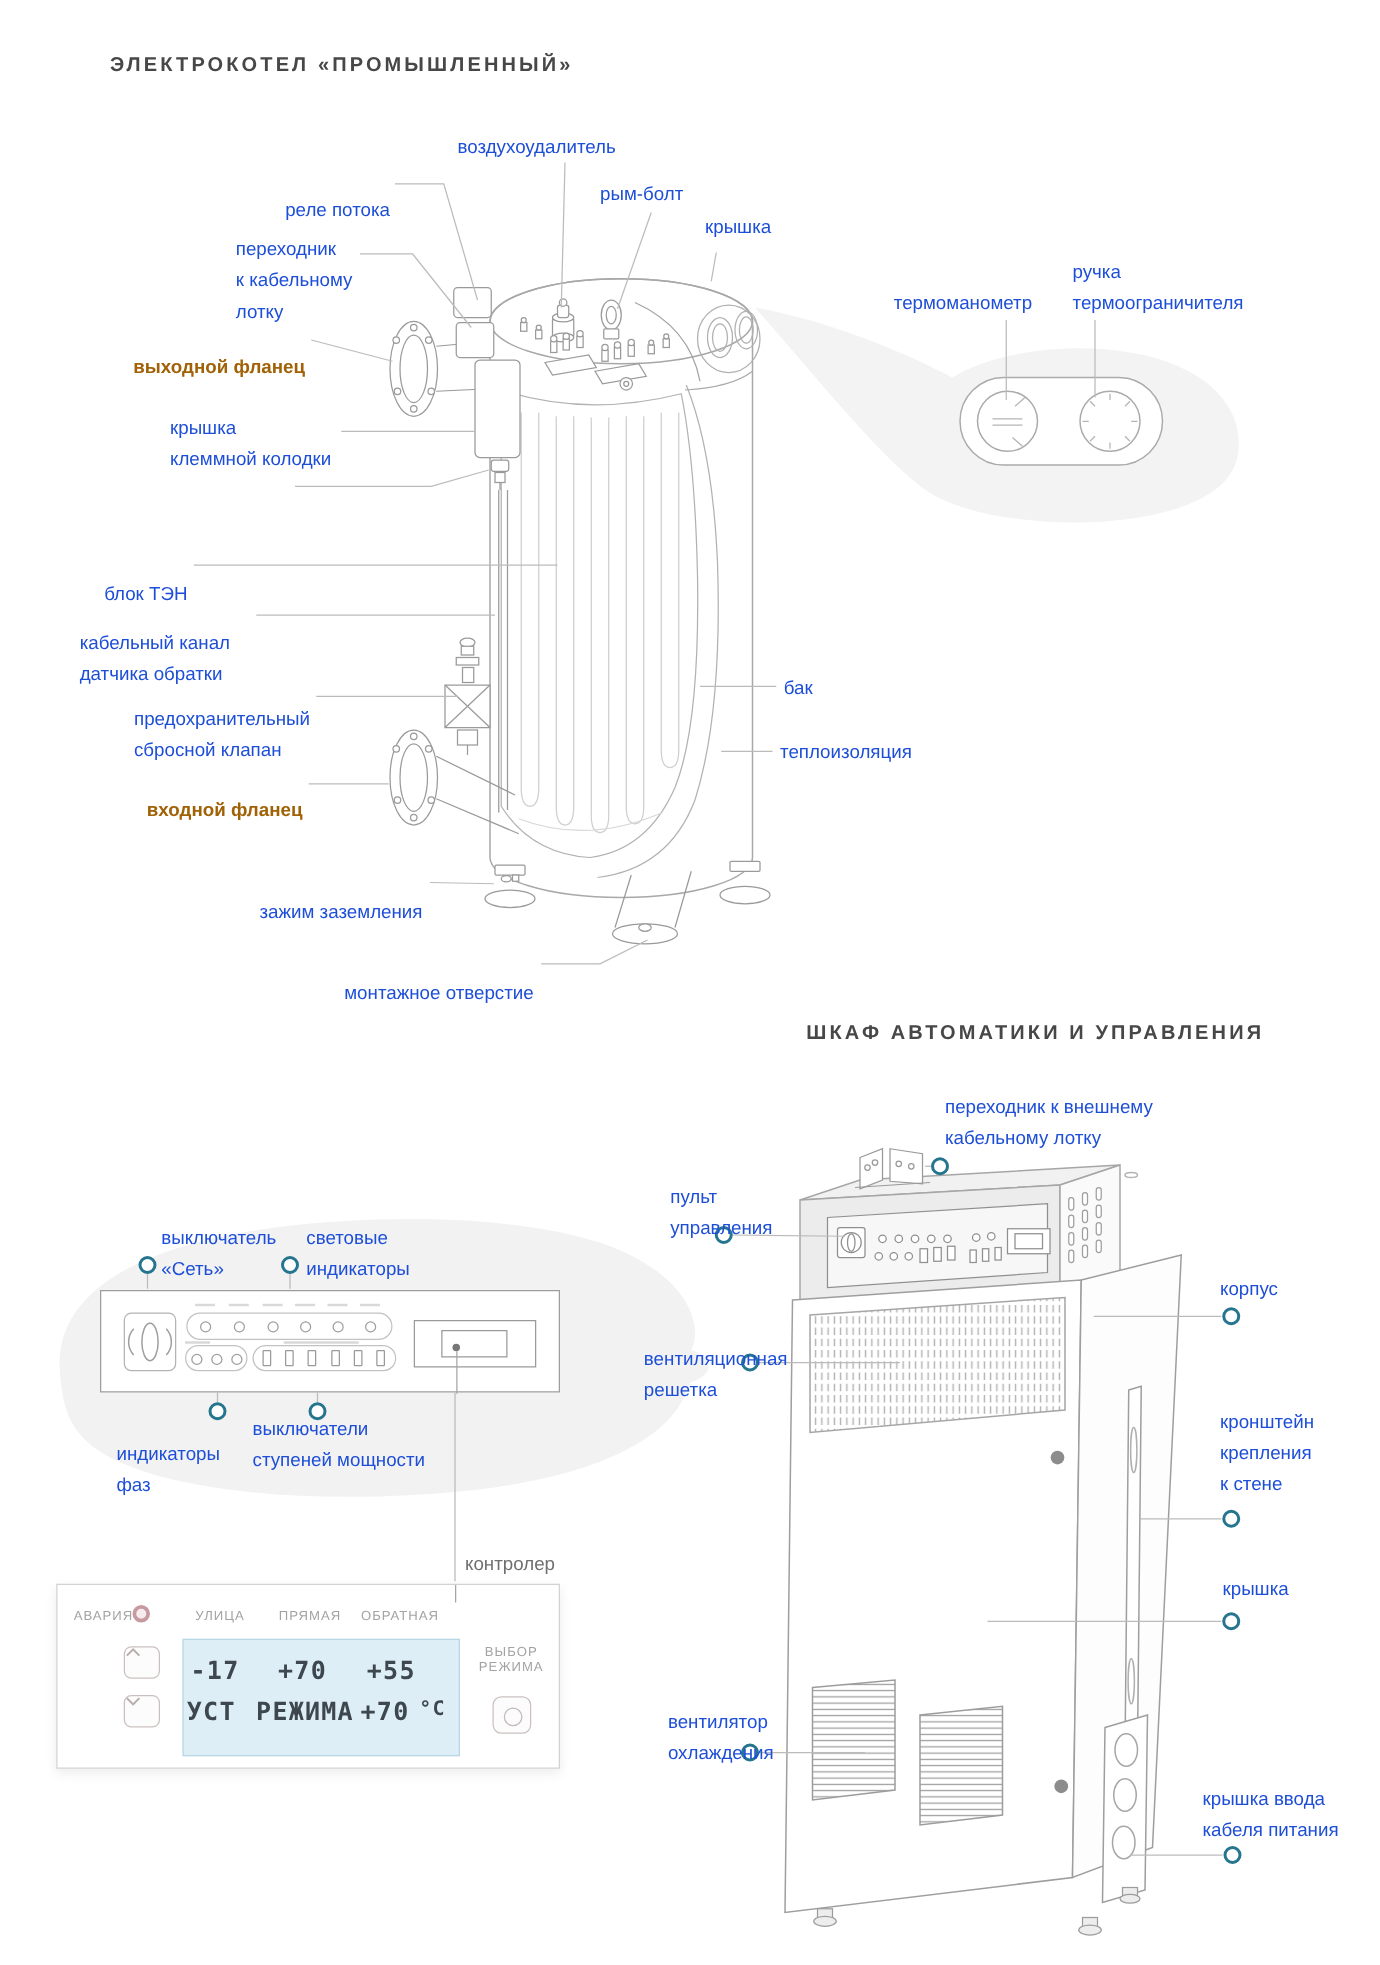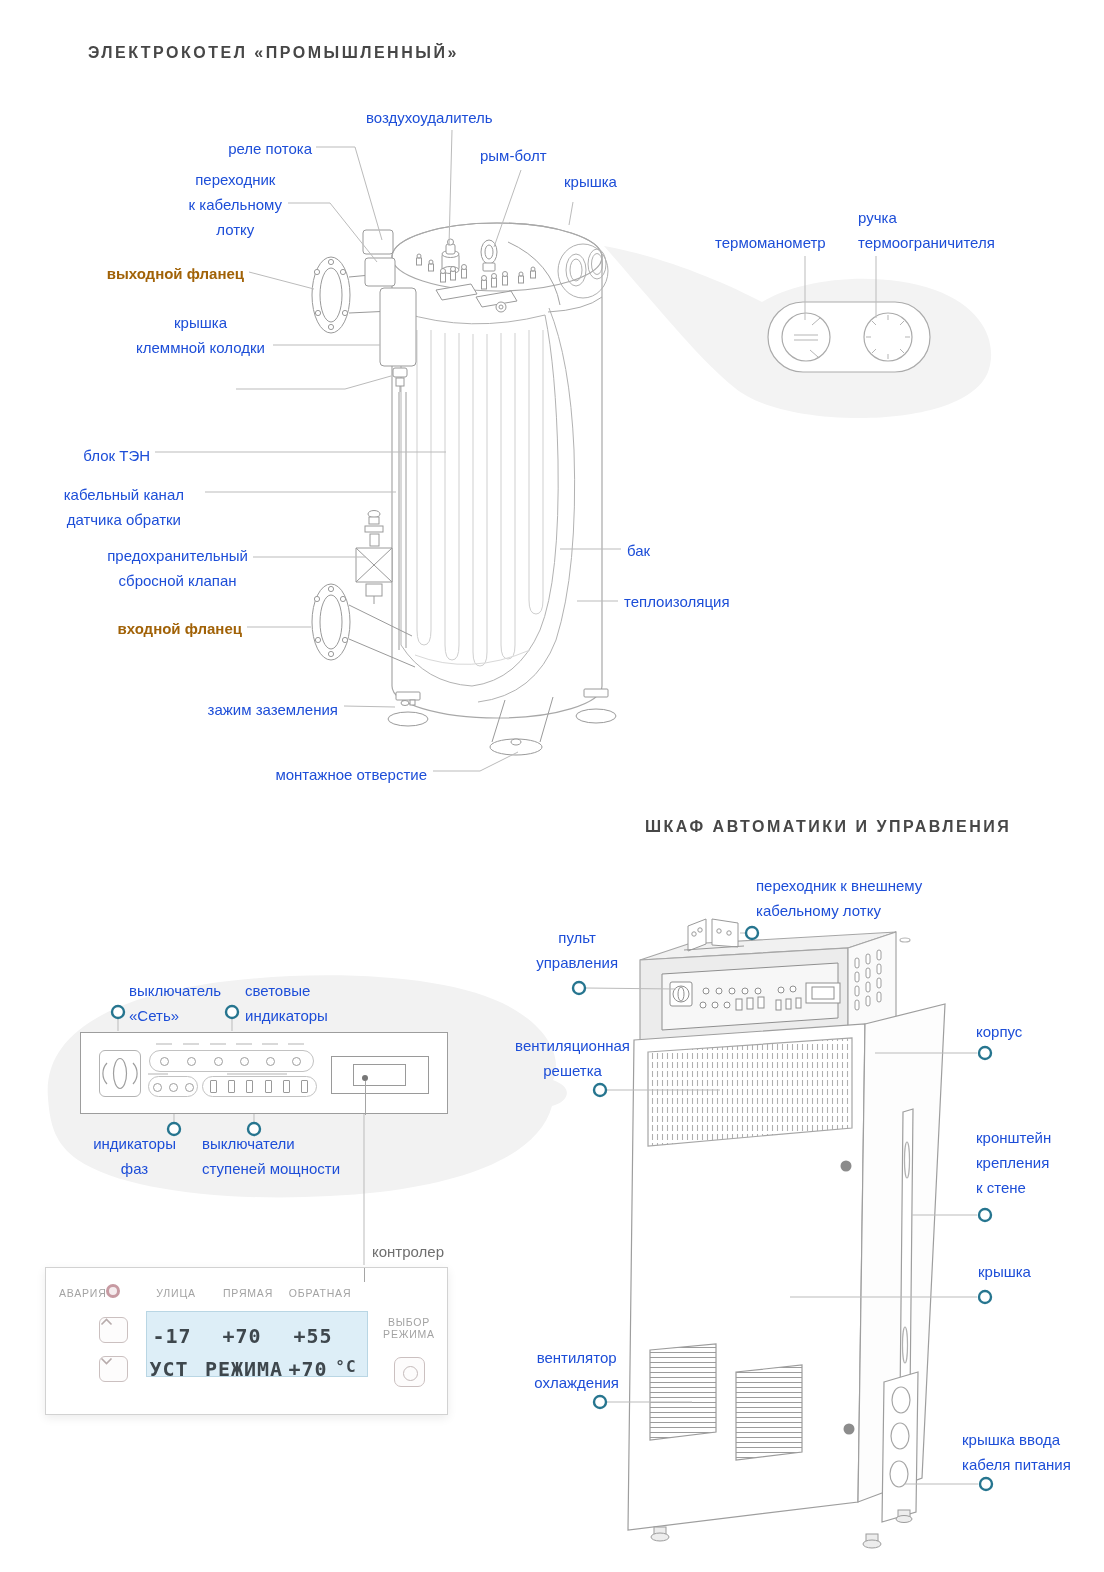--- a/index.html
+++ b/index.html
@@ -1,21 +1,21 @@
 <!DOCTYPE html>
 <html><head>
 <meta charset="utf-8">
 <style>
   html,body{margin:0;padding:0;background:#fff;}
   #page{position:relative;width:1104px;height:1572px;background:#fff;overflow:hidden;
         font-family:"Liberation Sans",sans-serif;}
   svg{position:absolute;left:0;top:0;}
   .title{position:absolute;font-size:16px;font-weight:bold;letter-spacing:2.5px;color:#474747;white-space:pre;}
   .lbl{position:absolute;font-size:15px;line-height:1.65;color:#1d4ed8;white-space:pre-line;}
-  .lbl.r{text-align:center;}
+  .lbl.r{text-align:left;margin-top:20px;}
   .lbl.b{color:#a16207;font-weight:bold;}
   .lbl.d{color:#6f6f6f;}
   
   #panelDetail{position:absolute;left:80px;top:1032px;width:368px;height:82px;background:#fff;border:1px solid #9d9d9d;box-sizing:border-box;}
   #panelDetail .abs{position:absolute;box-sizing:border-box;}
   .grp{border:1px solid #c2c2c2;border-radius:11px;background:#fff;}
   .ind{width:9px;height:9px;border:1px solid #9e9e9e;border-radius:50%;background:#fff;}
   .dash{height:2px;background:#d9d9d9;}
   .rock{width:7px;height:13px;border:1px solid #9a9a9a;border-radius:1px;background:#fff;}
   .swbtn{border:1px solid #b3b3b3;border-radius:6px;background:#fff;}
@@ -347,21 +347,21 @@
 <div class="lbl" style="left:715px;top:231px">термоманометр</div>
 <div class="lbl" style="left:858px;top:206px">ручка
 термоограничителя</div>
 <div class="lbl" style="left:627px;top:539px">бак</div>
 <div class="lbl" style="left:624px;top:590px">теплоизоляция</div>
 
 <div class="lbl" style="left:756px;top:874px">переходник к внешнему
 кабельному лотку</div>
 <div class="lbl r" style="right:486px;top:926px">пульт
 управления</div>
-<div class="lbl r" style="right:474px;top:1034px">вентиляционная
+<div class="lbl r" style="right:474px;top:1056px">вентиляционная
 решетка</div>
 <div class="lbl" style="left:976px;top:1020px">корпус</div>
 <div class="lbl" style="left:976px;top:1126px">кронштейн
 крепления
 к стене</div>
 <div class="lbl" style="left:978px;top:1260px">крышка</div>
 <div class="lbl r" style="right:485px;top:1346px">вентилятор
 охлаждения</div>
 <div class="lbl" style="left:962px;top:1428px">крышка ввода
 кабеля питания</div>
@@ -428,21 +428,21 @@
   <div class="abs arrbtn" style="left:53px;top:49px">
     <svg width="13" height="8" viewBox="0 0 13 8">
       <polyline points="1.5,6.5 6.5,1.5 11.5,6.5" fill="none" stroke="#b7abab" stroke-width="1.6"></polyline>
     </svg>
   </div>
   <div class="abs arrbtn" style="left:53px;top:88px">
     <svg width="13" height="8" viewBox="0 0 13 8">
       <polyline points="1.5,1.5 6.5,6.5 11.5,1.5" fill="none" stroke="#b7abab" stroke-width="1.6"></polyline>
     </svg>
   </div>
-  <div class="abs lcd" style="left:100px;top:43px;width:222px;height:66px">
+  <div class="abs lcd" style="left:100px;top:43px;width:222px;height:94px">
     <span class="lcdv" style="left:25px;top:12px">-17</span>
     <span class="lcdv" style="left:95px;top:12px">+70</span>
     <span class="lcdv" style="left:166px;top:12px">+55</span>
     <span class="lcdv" style="left:22px;top:45px">УСТ</span>
     <span class="lcdv" style="left:97px;top:45px">РЕЖИМА</span>
     <span class="lcdv" style="left:161px;top:45px">+70</span>
     <span class="lcdv" style="left:199px;top:45px;font-size:16px">°C</span>
   </div>
   <div class="abs tinycap ctr" style="left:363px;top:48px;text-align:center">ВЫБОР
 РЕЖИМА</div>

